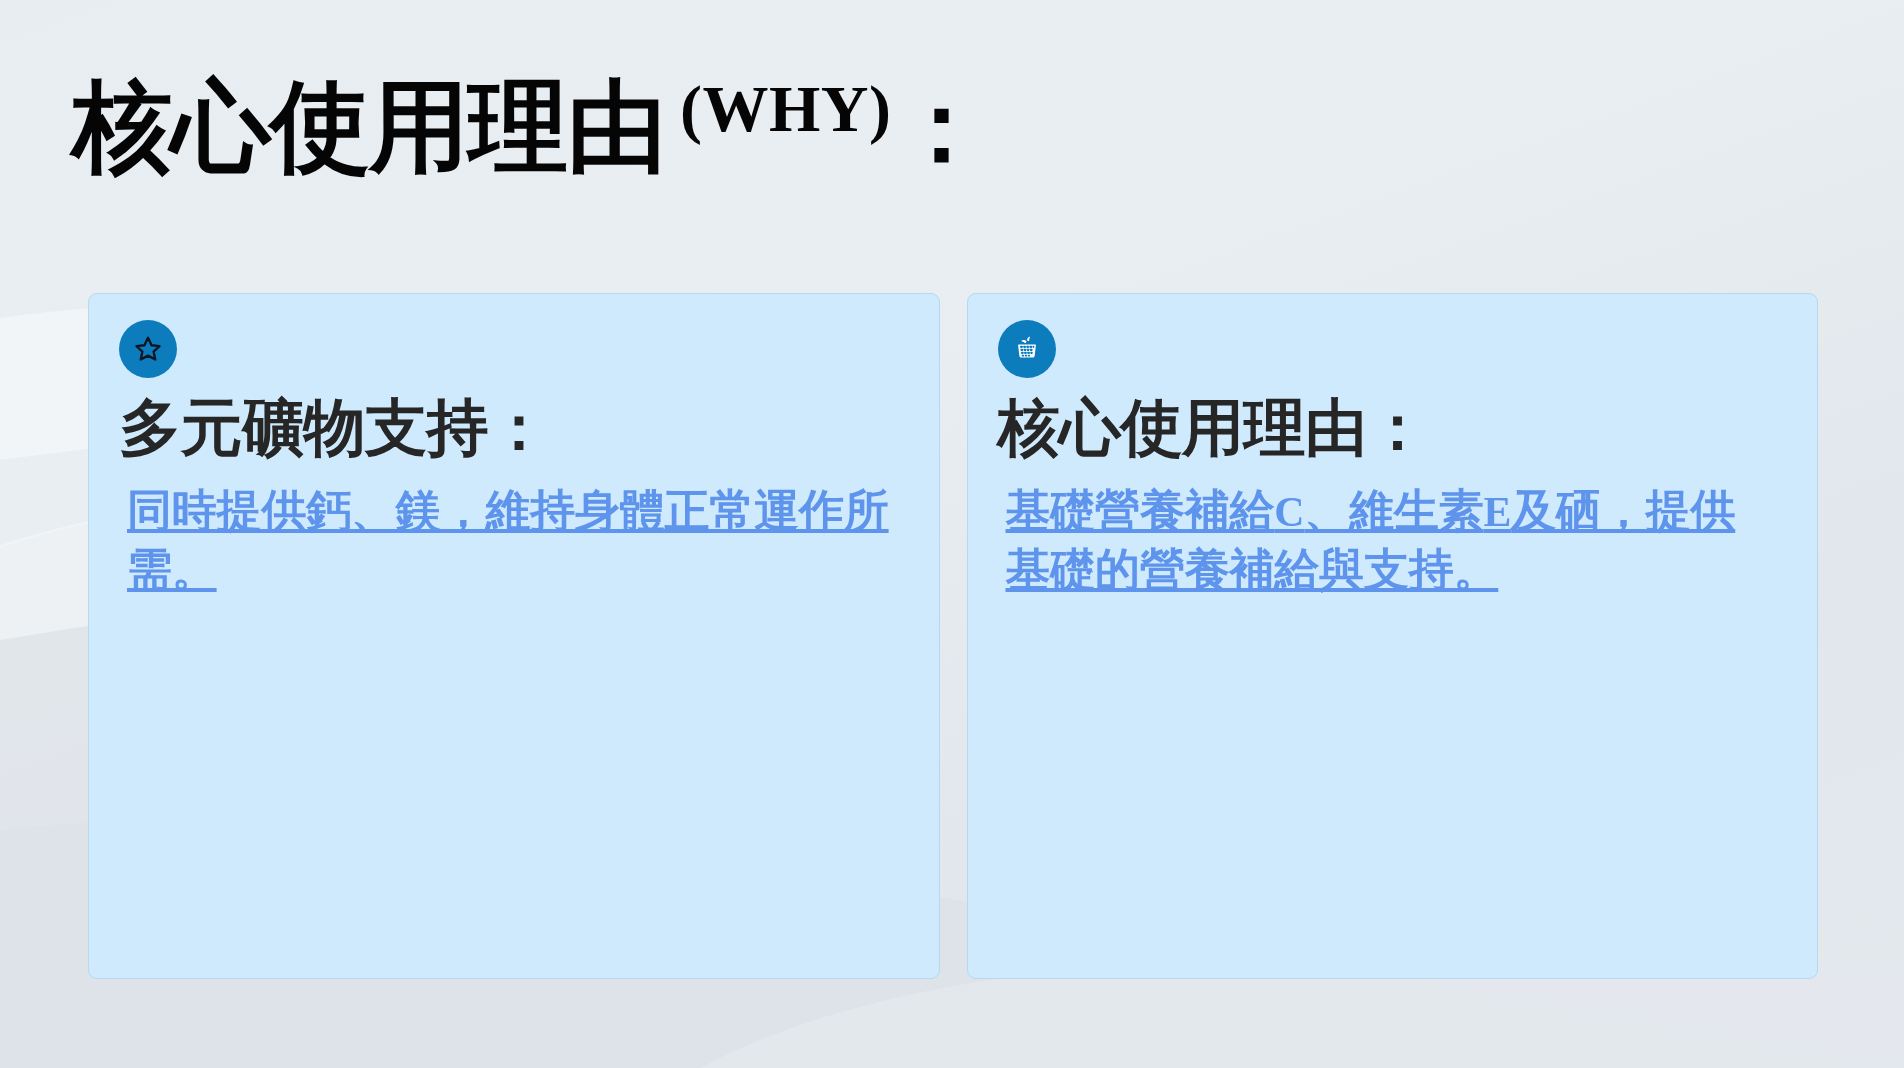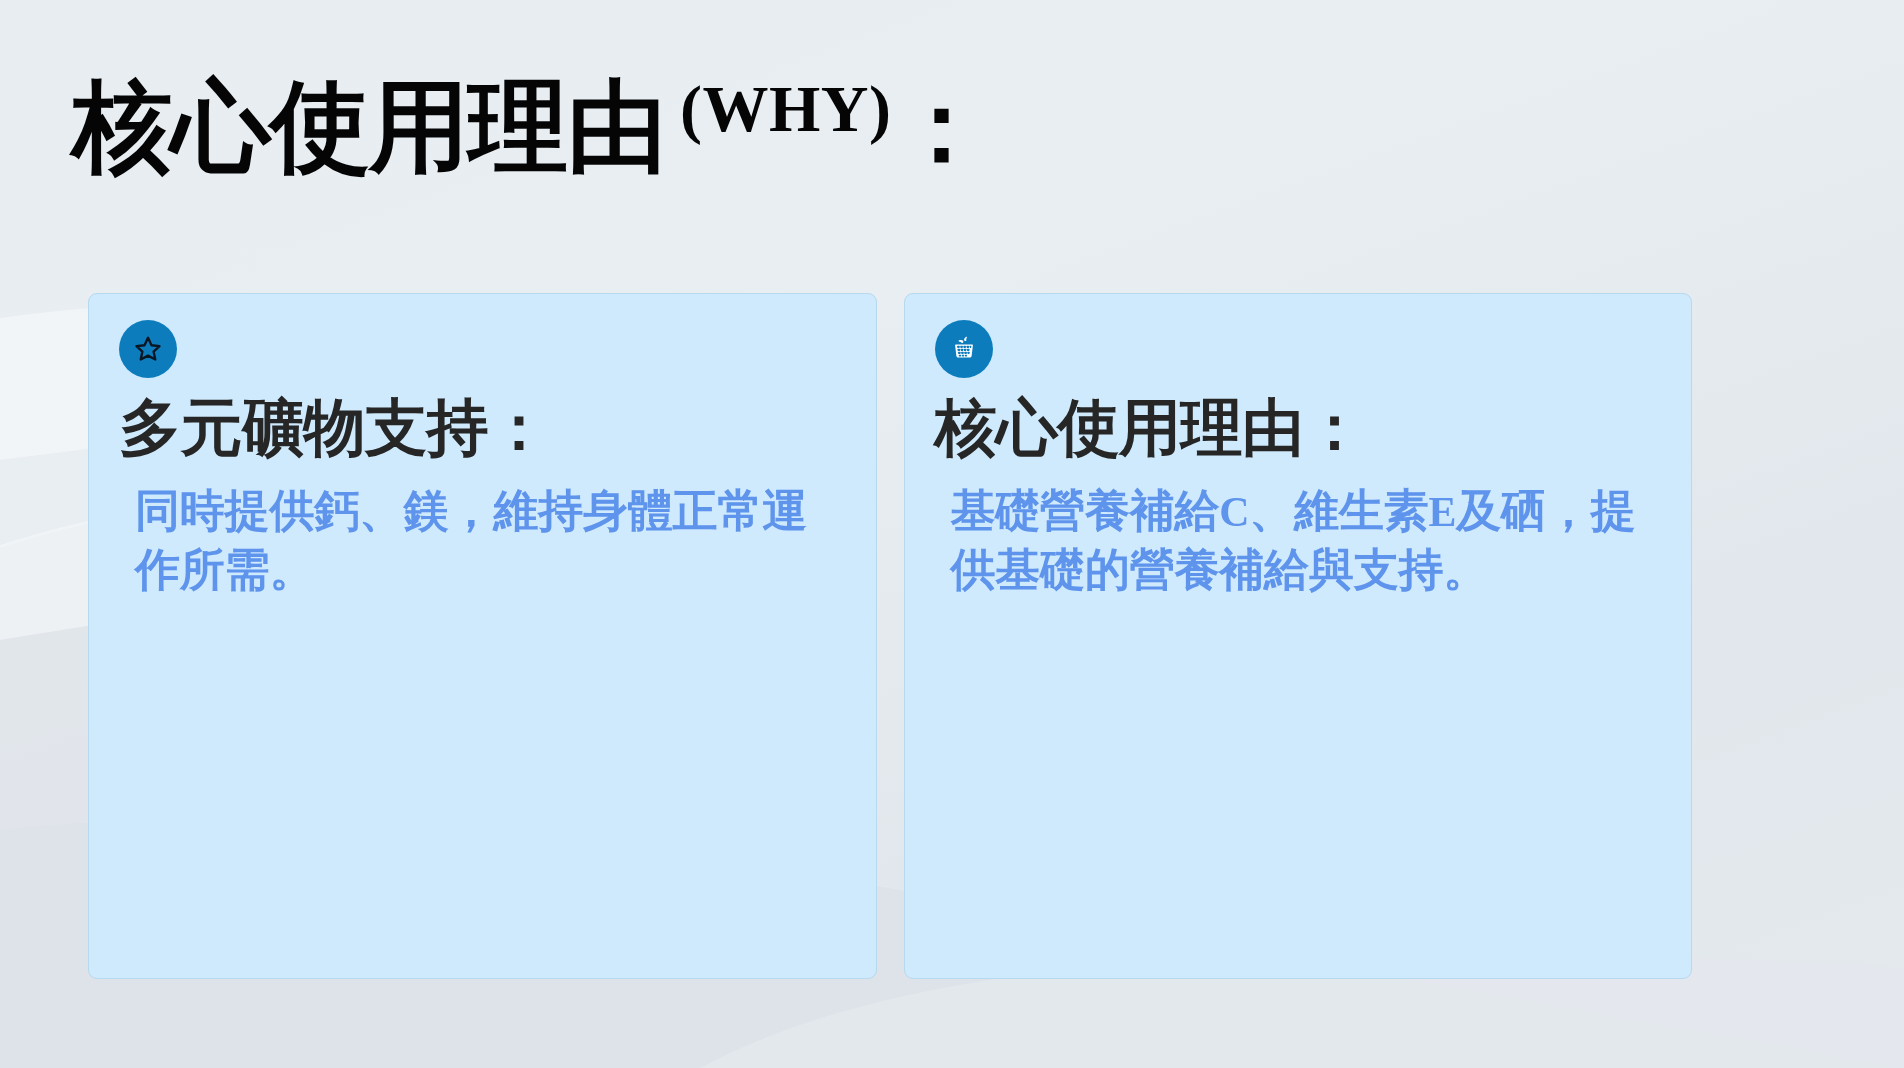--- a/index.html
+++ b/index.html
@@ -62,21 +62,21 @@
     font-size: 100px;
     line-height: 1.05;
     color: #050505;
   }
 
   
   #cards {
     position: absolute;
     left: 88px;
     top: 293px;
-    width: 1604px;
+    width: 1730px;
     display: flex;
     gap: 27px;
   }
   .card {
     position: relative;
     flex: 1 1 0;
     min-width: 0;
     background: #cfeafd;
     border: 1px solid #b5d9ee;
     border-radius: 9px;
@@ -110,22 +110,23 @@
     word-break: break-all;
   }
 
   .card-body {
     font-family: "Liberation Sans", "DejaVu Sans", sans-serif;
     font-weight: 700;
     font-size: 45px;
     line-height: 1.33;
     color: #5e94ec;
     letter-spacing: -0.2px;
-    margin: 16px;
+    margin: 8px;
     word-break: break-all;
+    text-decoration: underline;
   }
   .card-body .sv {
     font-family: "Liberation Serif", "DejaVu Serif", serif;
     font-weight: 700;
     font-size: 0.93em;
   }
 </style>
 </head>
 <body>
 

